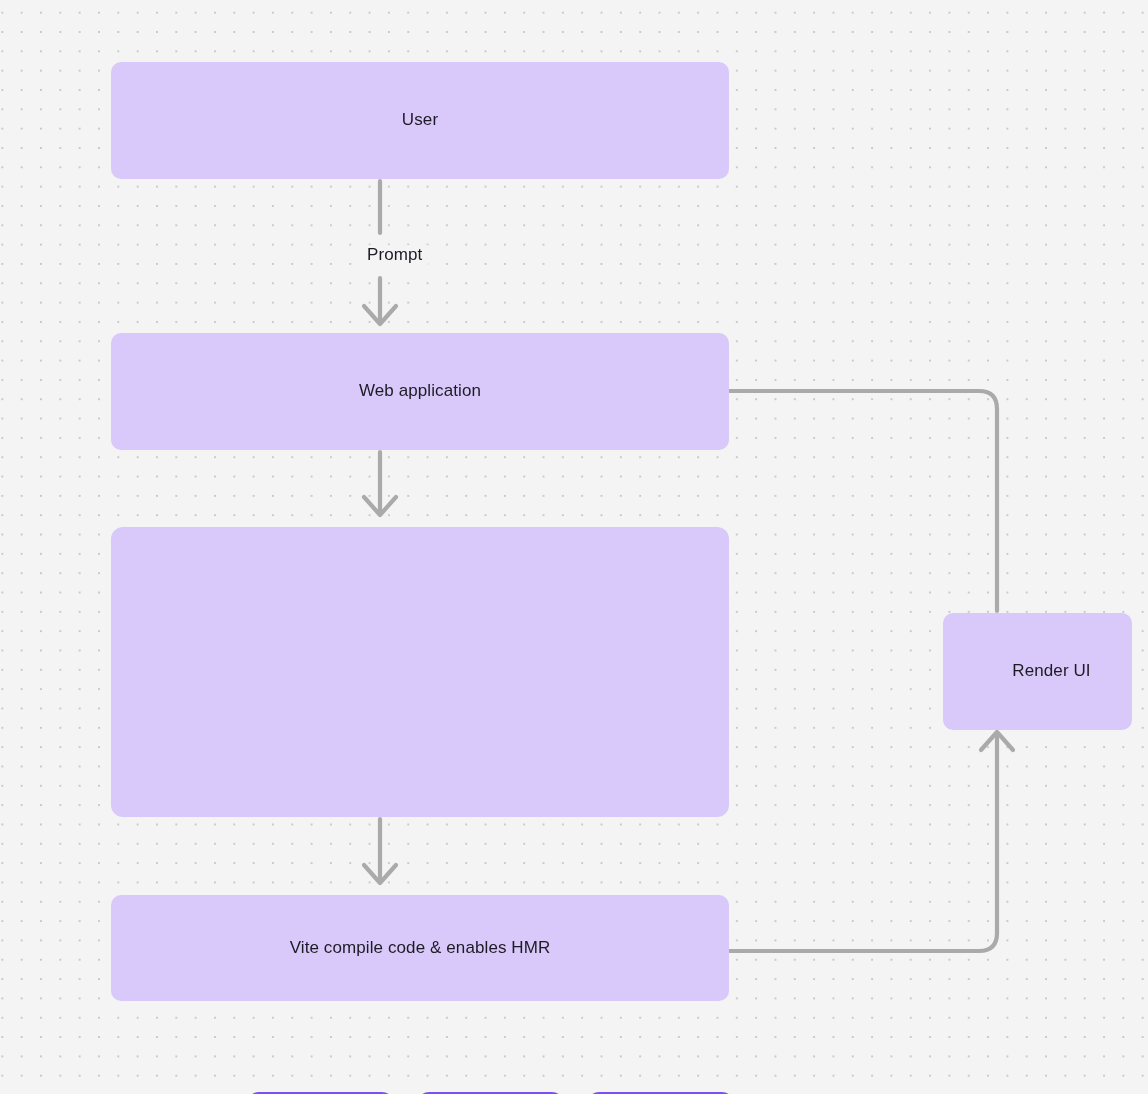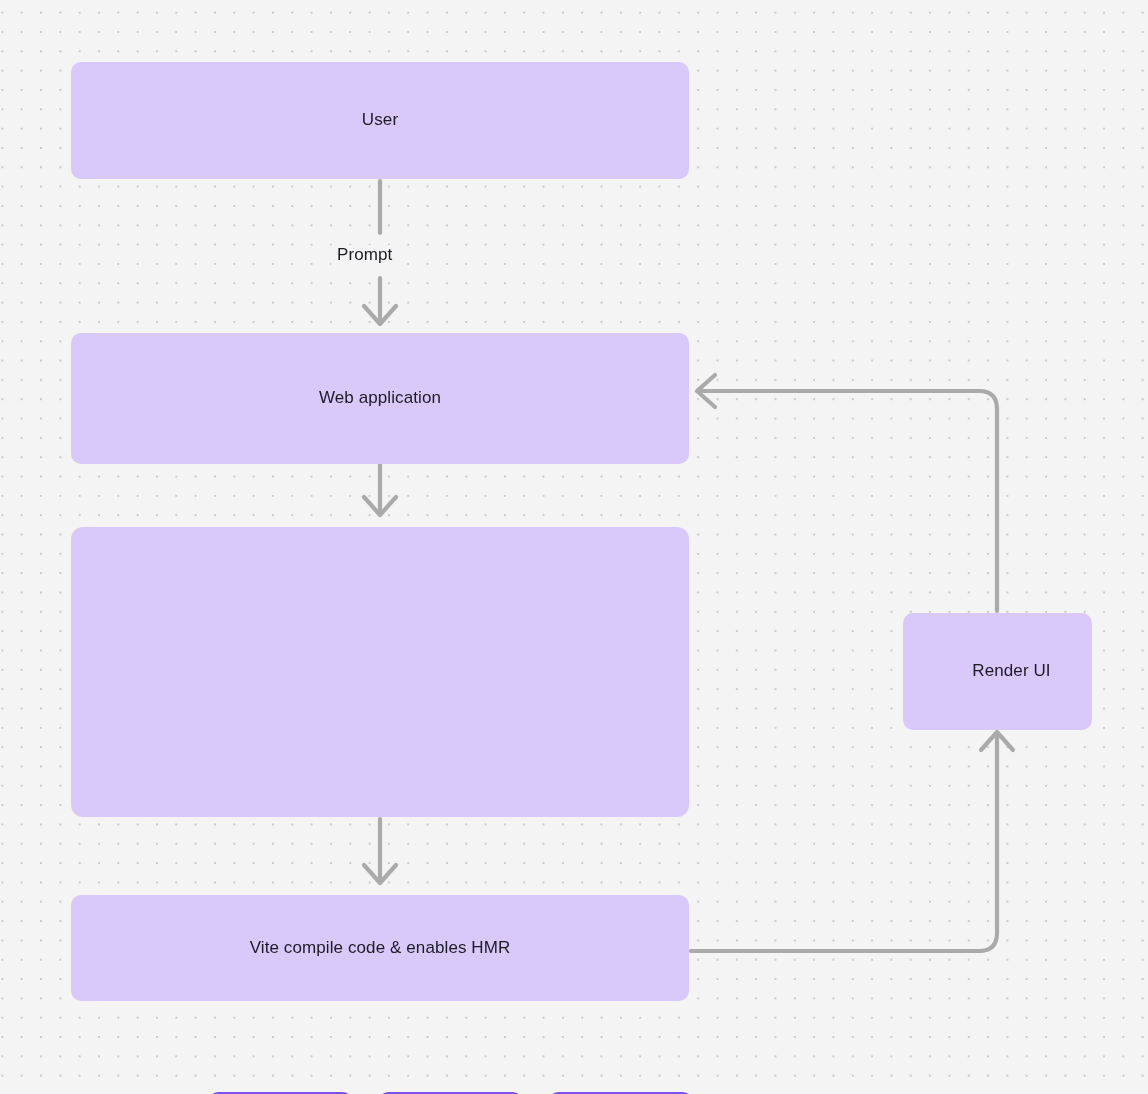--- a/index.html
+++ b/index.html
@@ -34,51 +34,52 @@
     justify-content: center;
     text-align: center;
     color: #1d1b24;
     font-size: 17px;
     line-height: 1.35;
     letter-spacing: 0.1px;
     white-space: pre-line;
   }
   .node.lavender {
     background: #d9c9fa;
+    margin-left: 40px;
   }
   .node.violet {
     background: #7b4ff2;
     color: #ffffff;
     border-radius: 12px;
     font-size: 16.5px;
     line-height: 1.72;
   }
 
   
   #node-user          { left: 71px;  top: 62px;  width: 618px; height: 117px; }
-  #node-webapp        { left: 71px;  top: 333px; width: 618px; height: 131px; }
+  #node-webapp        { left: 71px;  top: 333px; width: 618px; height: 117px; }
   #node-react         { left: 71px;  top: 527px; width: 618px; height: 290px;
                         display: block; border-radius: 12px; }
   #node-vite          { left: 71px;  top: 895px; width: 618px; height: 106px; }
   #node-render        { left: 903px; top: 613px; width: 189px; height: 117px; padding-left: 28px; }
 
   #node-html          { left: 136px; top: 565px; width: 147px; height: 107px; }
   #node-css           { left: 306px; top: 565px; width: 147px; height: 107px; }
   #node-js            { left: 476px; top: 565px; width: 147px; height: 107px; }
 
   
   .edge-label {
     position: absolute;
     font-size: 17px;
     color: #1d1b24;
     background: #f4f4f4;
     padding: 0 6px;
     letter-spacing: 0.1px;
   }
-  #label-prompt { left: 331px; top: 245px; }
+  #label-prompt { left: 361px; top: 245px; }
 
   
   #connectors {
     position: absolute;
     left: 0;
     top: 0;
     width: 1148px;
     height: 1094px;
     pointer-events: none;
   }

